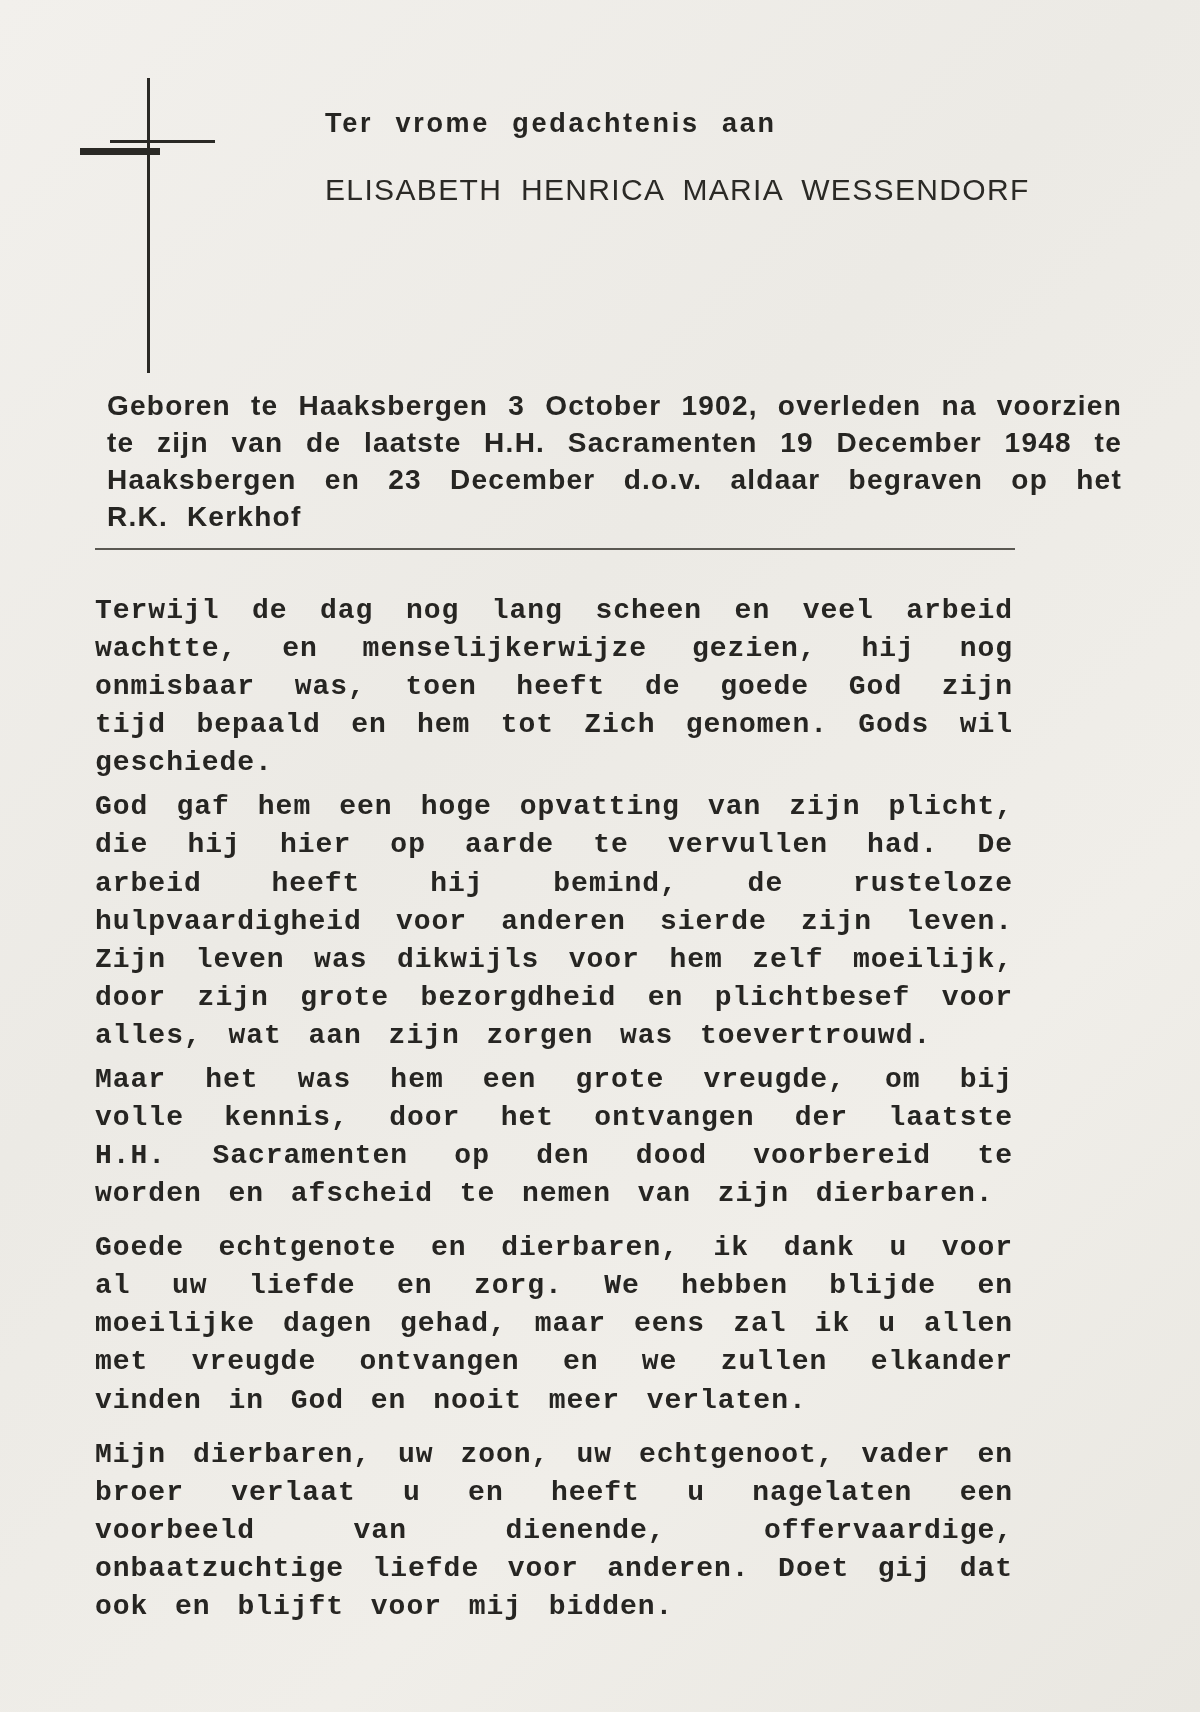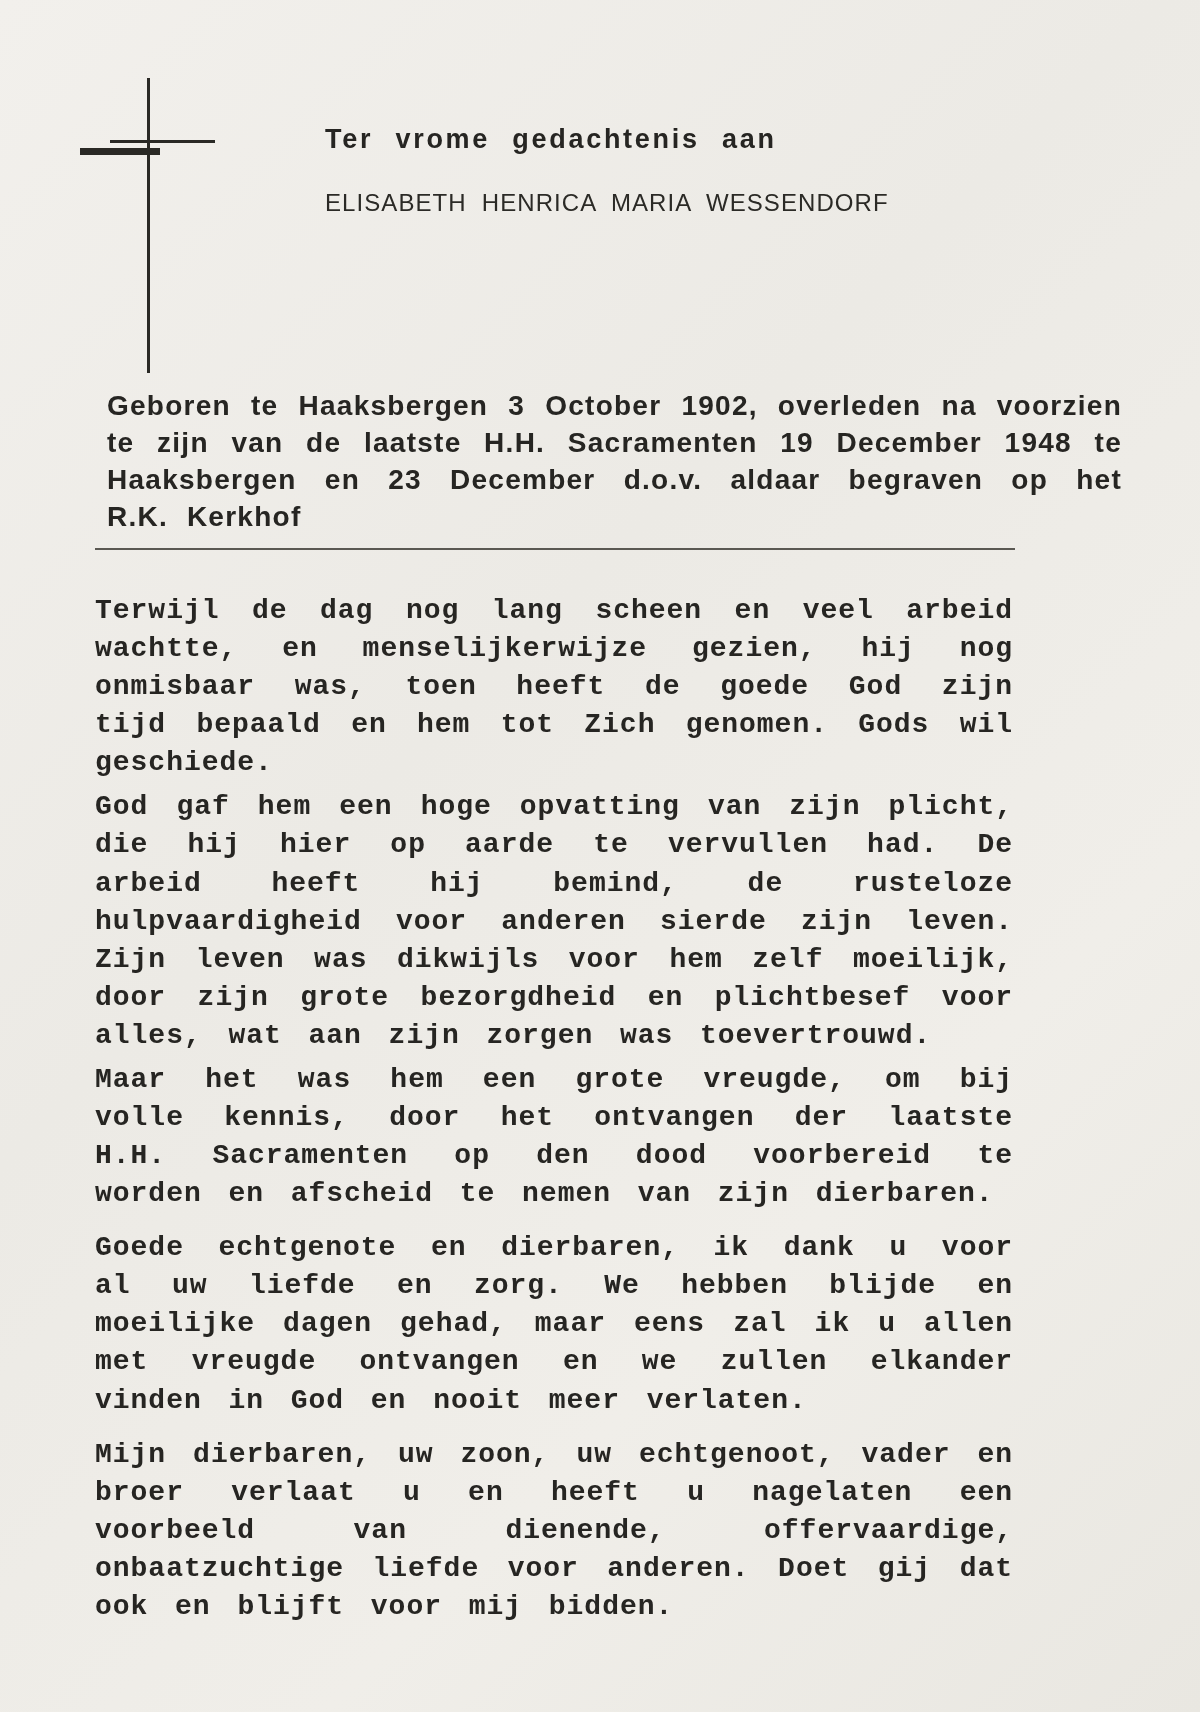--- a/index.html
+++ b/index.html
@@ -58,21 +58,20 @@
     width: 80px;
     height: 7px;
     background: #2a2925;
   }
 
   .header-block {
     position: absolute;
     left: 230px;
     top: 108px;
     width: 800px;
-    margin-top: 16px;
   }
   .dedication {
     font-size: 27px;
     font-weight: 700;
     letter-spacing: 0.10em;
     word-spacing: 0.45em;
     margin: 0 0 34px 0;
   }
   .deceased-name {
     font-size: 40px;
@@ -84,21 +83,21 @@
     color: #2b2a26;
   }
   .relation {
     font-size: 26px;
     font-weight: 700;
     letter-spacing: 0.09em;
     word-spacing: 0.4em;
     margin: 0 0 26px 0;
   }
   .spouse-name {
-    font-size: 24px;
+    font-size: 30px;
     font-weight: 500;
     letter-spacing: 0.045em;
     word-spacing: 0.3em;
     margin: 0;
     color: #2b2a26;
   }
 
   .vitals {
     position: absolute;
     left: 12px;

